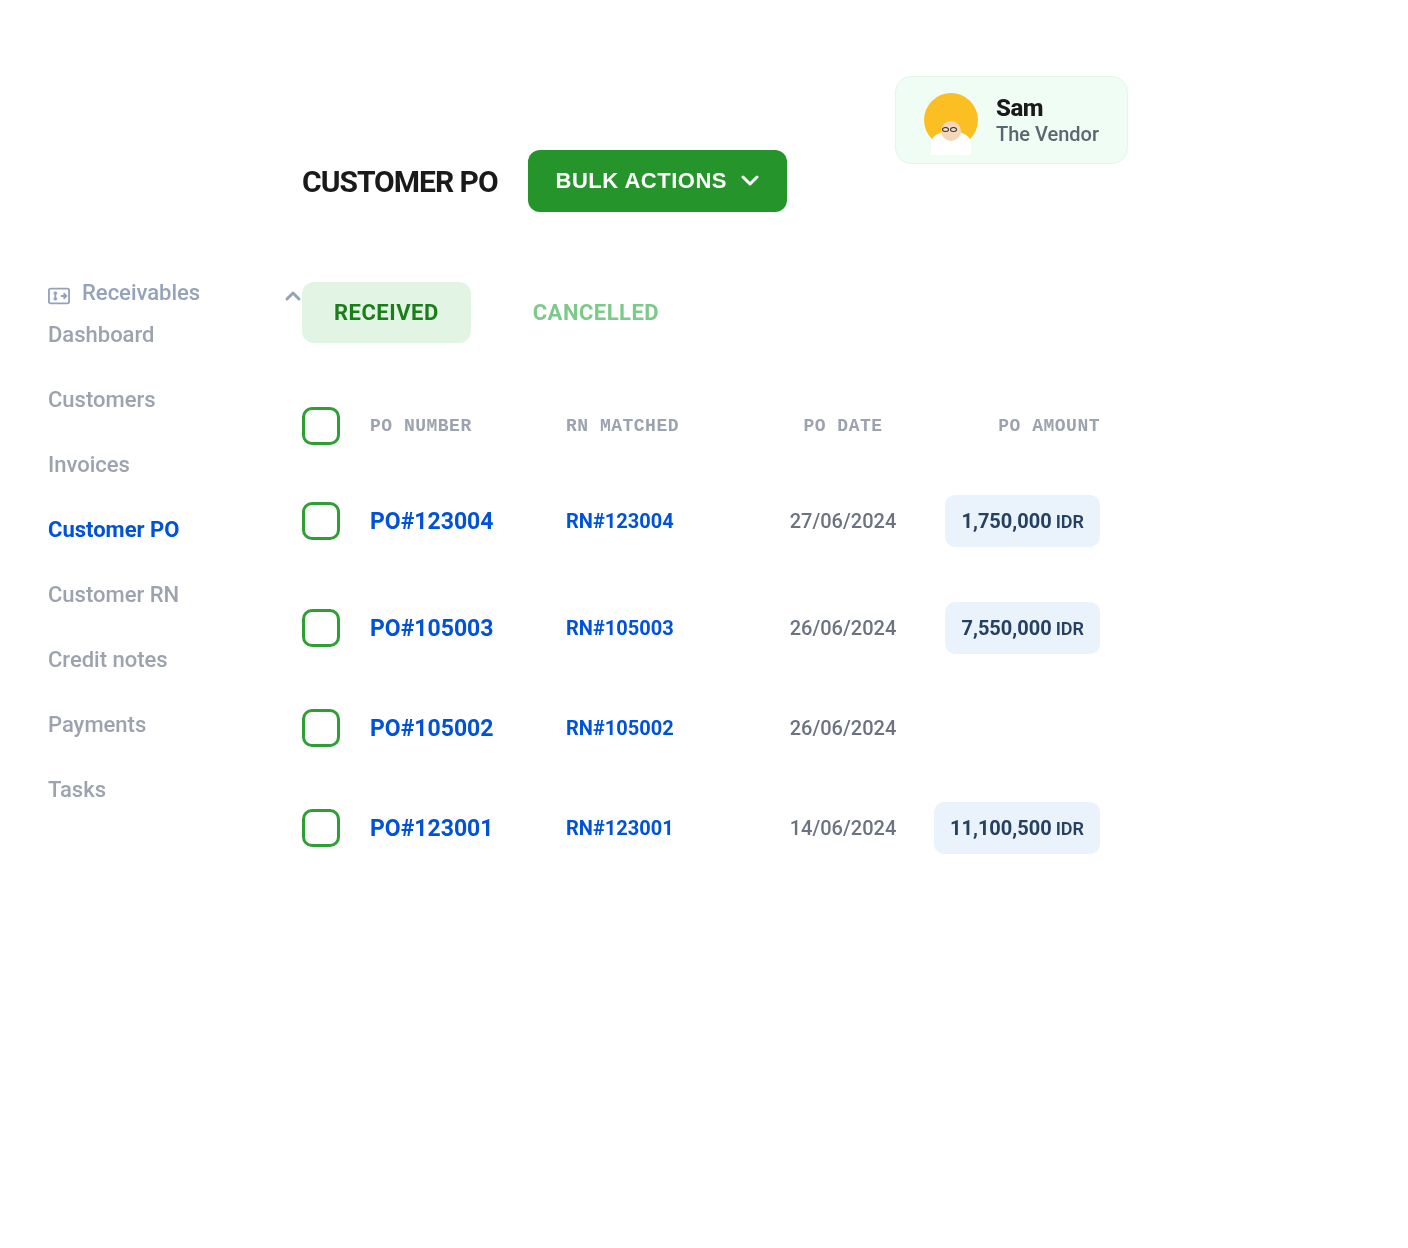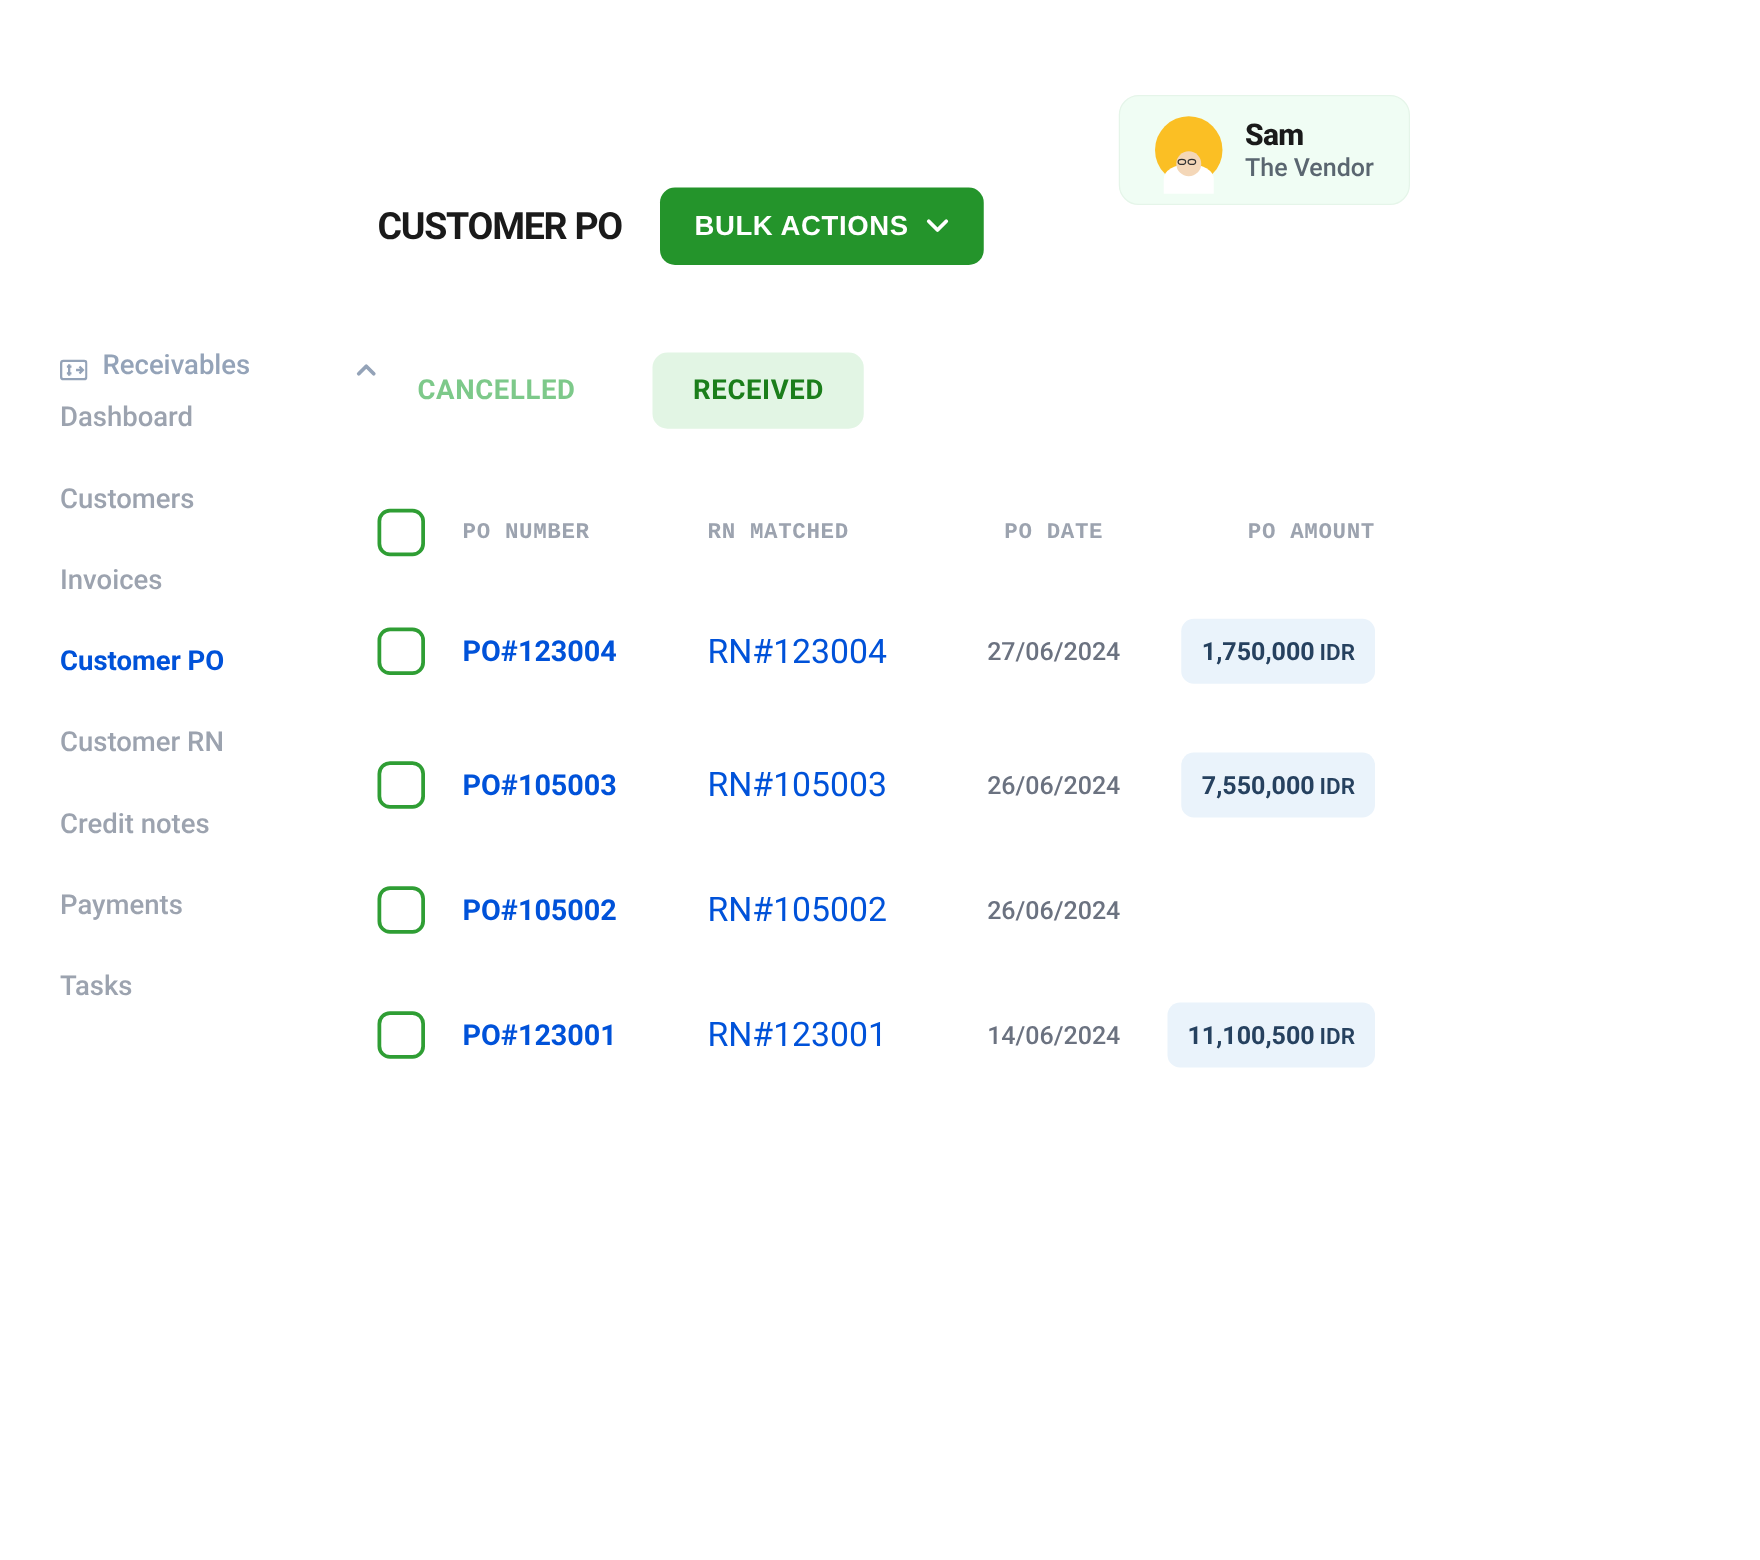--- a/index.html
+++ b/index.html
@@ -233,22 +233,22 @@
       margin-bottom: 55px;
     }
     .po-link {
       color: #0052d9;
       font-size: 23px;
       font-weight: 700;
       cursor: pointer;
     }
     .rn-link {
       color: #0052d9;
-      font-size: 27px;
-      font-weight: 400;
+      font-size: 20px;
+      font-weight: 700;
       cursor: pointer;
     }
     .date-text {
       color: #6b7280;
       font-size: 20px;
       font-weight: 500;
       text-align: center;
       margin-top: 47px;
     }
     .amount-badge {
@@ -323,22 +323,22 @@
       <div class="page-title">CUSTOMER PO</div>
       <button class="bulk-actions-btn">
         <span>BULK ACTIONS</span>
         <svg class="bulk-chevron" viewBox="0 0 18 12" fill="none" stroke="#fff" stroke-width="3" stroke-linecap="round" stroke-linejoin="round">
           <path d="M2 2 L9 9 L16 2"></path>
         </svg>
       </button>
     </div>
 
     <div class="tabs">
+      <div class="tab active">RECEIVED</div>
       <div class="tab inactive">CANCELLED</div>
-      <div class="tab active">RECEIVED</div>
     </div>
 
     <div class="table">
       <div class="table-header">
         <div class="checkbox-cell">
           <div class="checkbox"></div>
         </div>
         <div class="col-header col-po-number">PO NUMBER</div>
         <div class="col-header col-rn-matched">RN MATCHED</div>
         <div class="col-header col-po-date">PO DATE</div>

